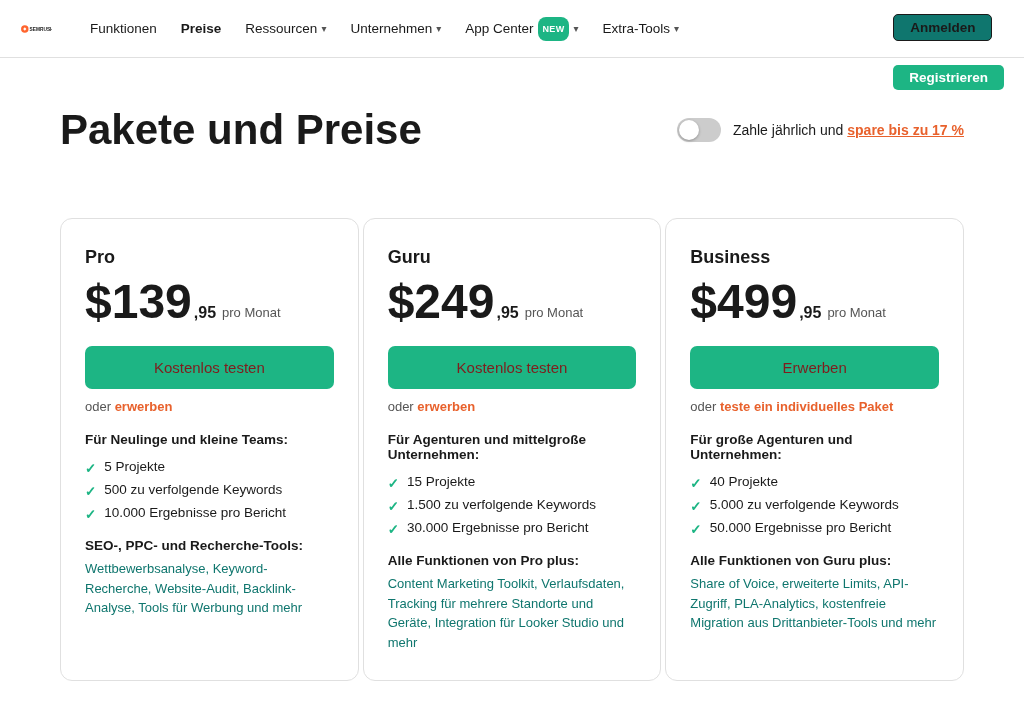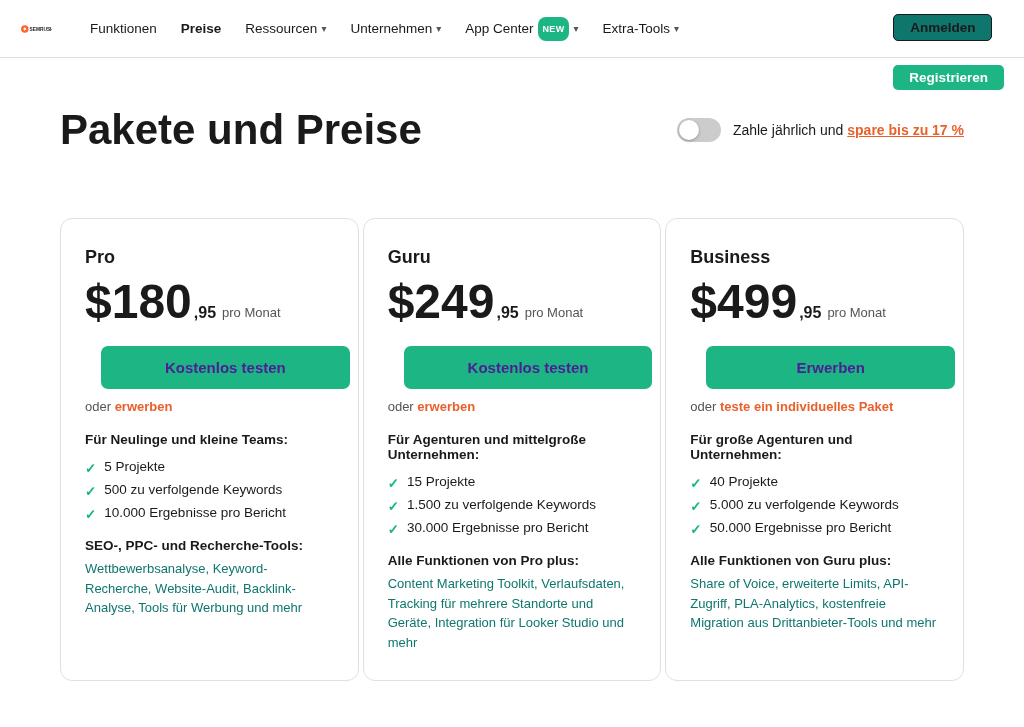--- a/index.html
+++ b/index.html
@@ -59,23 +59,23 @@
     .card {
       flex: 1; border: 1px solid #e0e0e0; border-radius: 12px;
       padding: 28px 24px; background: #fff;
     }
     .card-name { font-size: 18px; font-weight: 700; margin-bottom: 10px; }
     .card-price { display: flex; align-items: flex-end; gap: 0; margin-bottom: 4px; }
     .price-amount { font-size: 48px; font-weight: 800; line-height: 1; }
     .price-cents { font-size: 16px; font-weight: 700; margin-bottom: 4px; margin-left: 2px; }
     .price-period { font-size: 13px; color: #555; margin-bottom: 6px; margin-left: 6px; }
     .btn-primary {
-      width: 100%; background: #1db584; color: #4c1d95; border: none;
-      padding: 13px 0; border-radius: 7px; font-size: 15px; font-weight: 700;
-      cursor: pointer; margin: 16px 16px 10px;
+      width: 100%; background: #1db584; color: #7f1d1d; border: none;
+      padding: 13px 0; border-radius: 7px; font-size: 15px; font-weight: 400;
+      cursor: pointer; margin: 16px 0 10px;
     }
     .card-alt-link { font-size: 13px; color: #555; margin-bottom: 18px; }
     .card-alt-link a { color: #e8612c; text-decoration: none; font-weight: 600; }
     .card-target { font-size: 13.5px; font-weight: 700; margin-bottom: 12px; }
     .card-features { list-style: none; margin-bottom: 16px; }
     .card-features li { font-size: 13.5px; margin-bottom: 6px; display: flex; align-items: flex-start; gap: 8px; }
     .check-icon { color: #1db584; font-weight: 700; flex-shrink: 0; margin-top: 1px; }
     .card-tools-label { font-size: 13.5px; font-weight: 700; margin-bottom: 6px; }
     .card-tools-text { font-size: 13px; color: #0f766e; line-height: 1.5; }
   </style>
@@ -133,21 +133,21 @@
         <span class="billing-savings billing-savings-underline">spare bis zu 17 %</span>
       </span>
     </div>
   </div>
 </div>
 
 <div class="cards" id="cards-container">
 <div class="card">
     <div class="card-name">Pro</div>
     <div class="card-price">
-      <span class="price-amount">$180</span>
+      <span class="price-amount">$139</span>
       <span class="price-cents">,95</span>
       <span class="price-period">pro Monat</span>
     </div>
     <button class="btn-primary">Kostenlos testen</button>
     <div class="card-alt-link">
       oder <a href="#">erwerben</a>
     </div>
     <div class="card-target">Für Neulinge und kleine Teams:</div>
     <ul class="card-features">
     <li>

